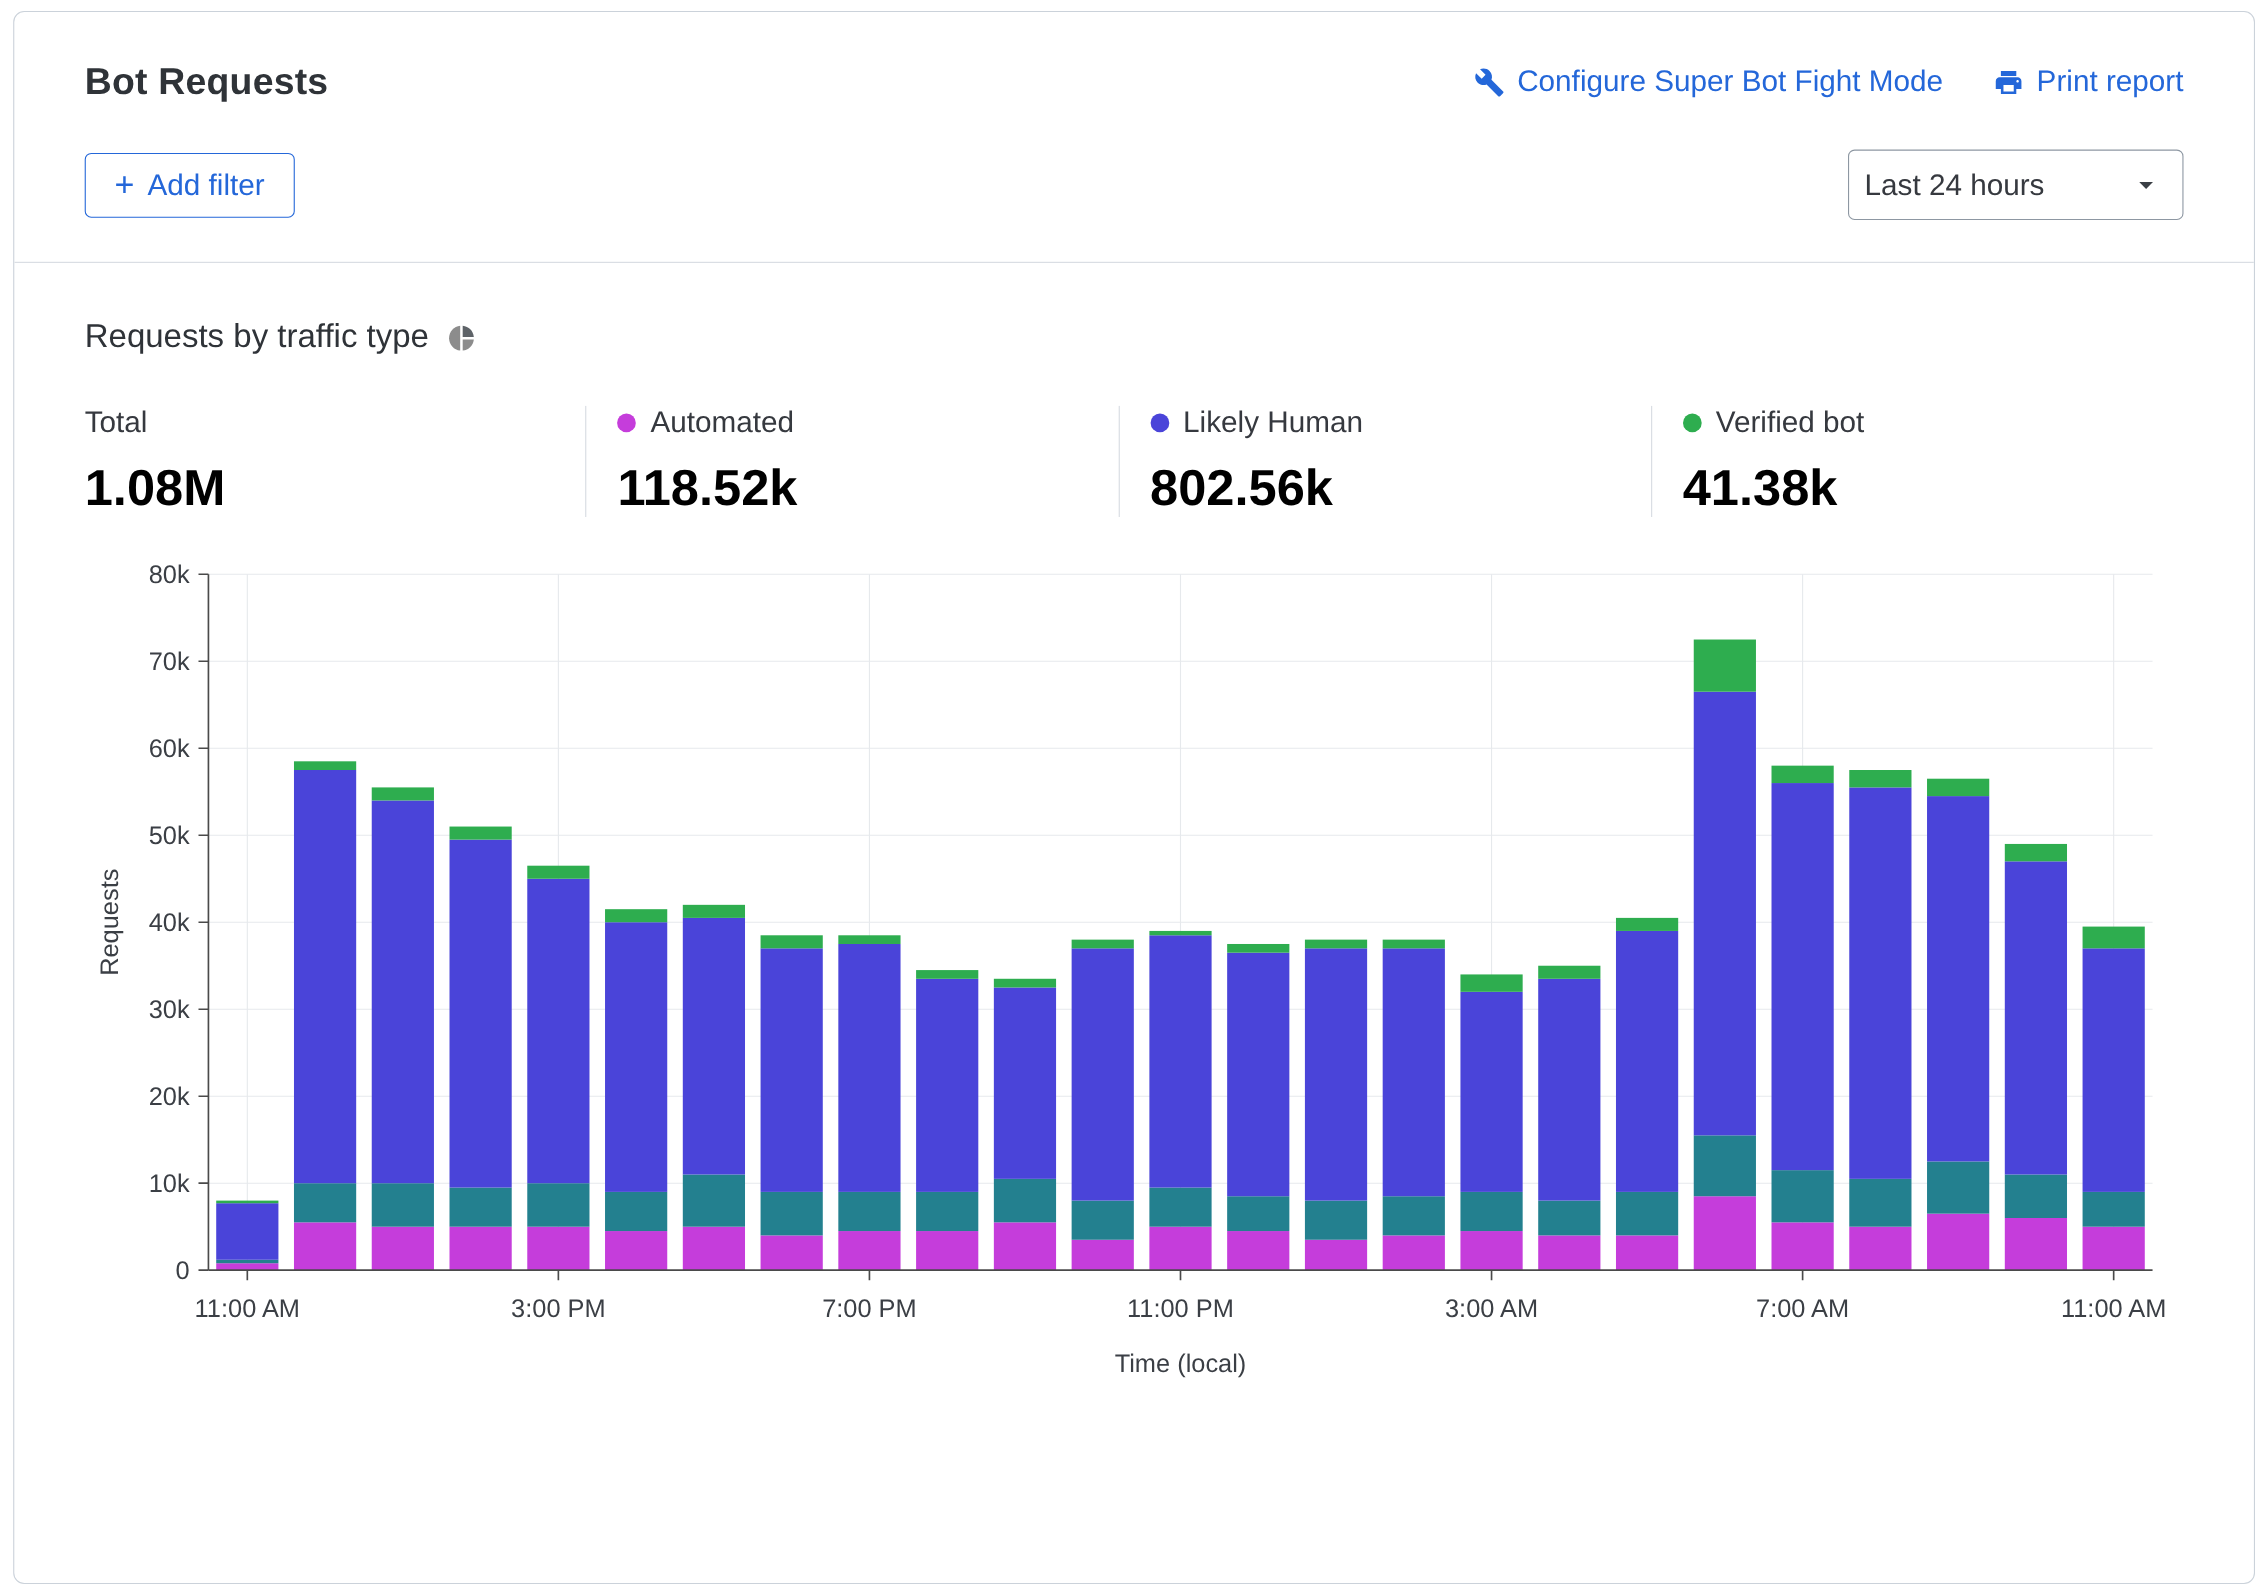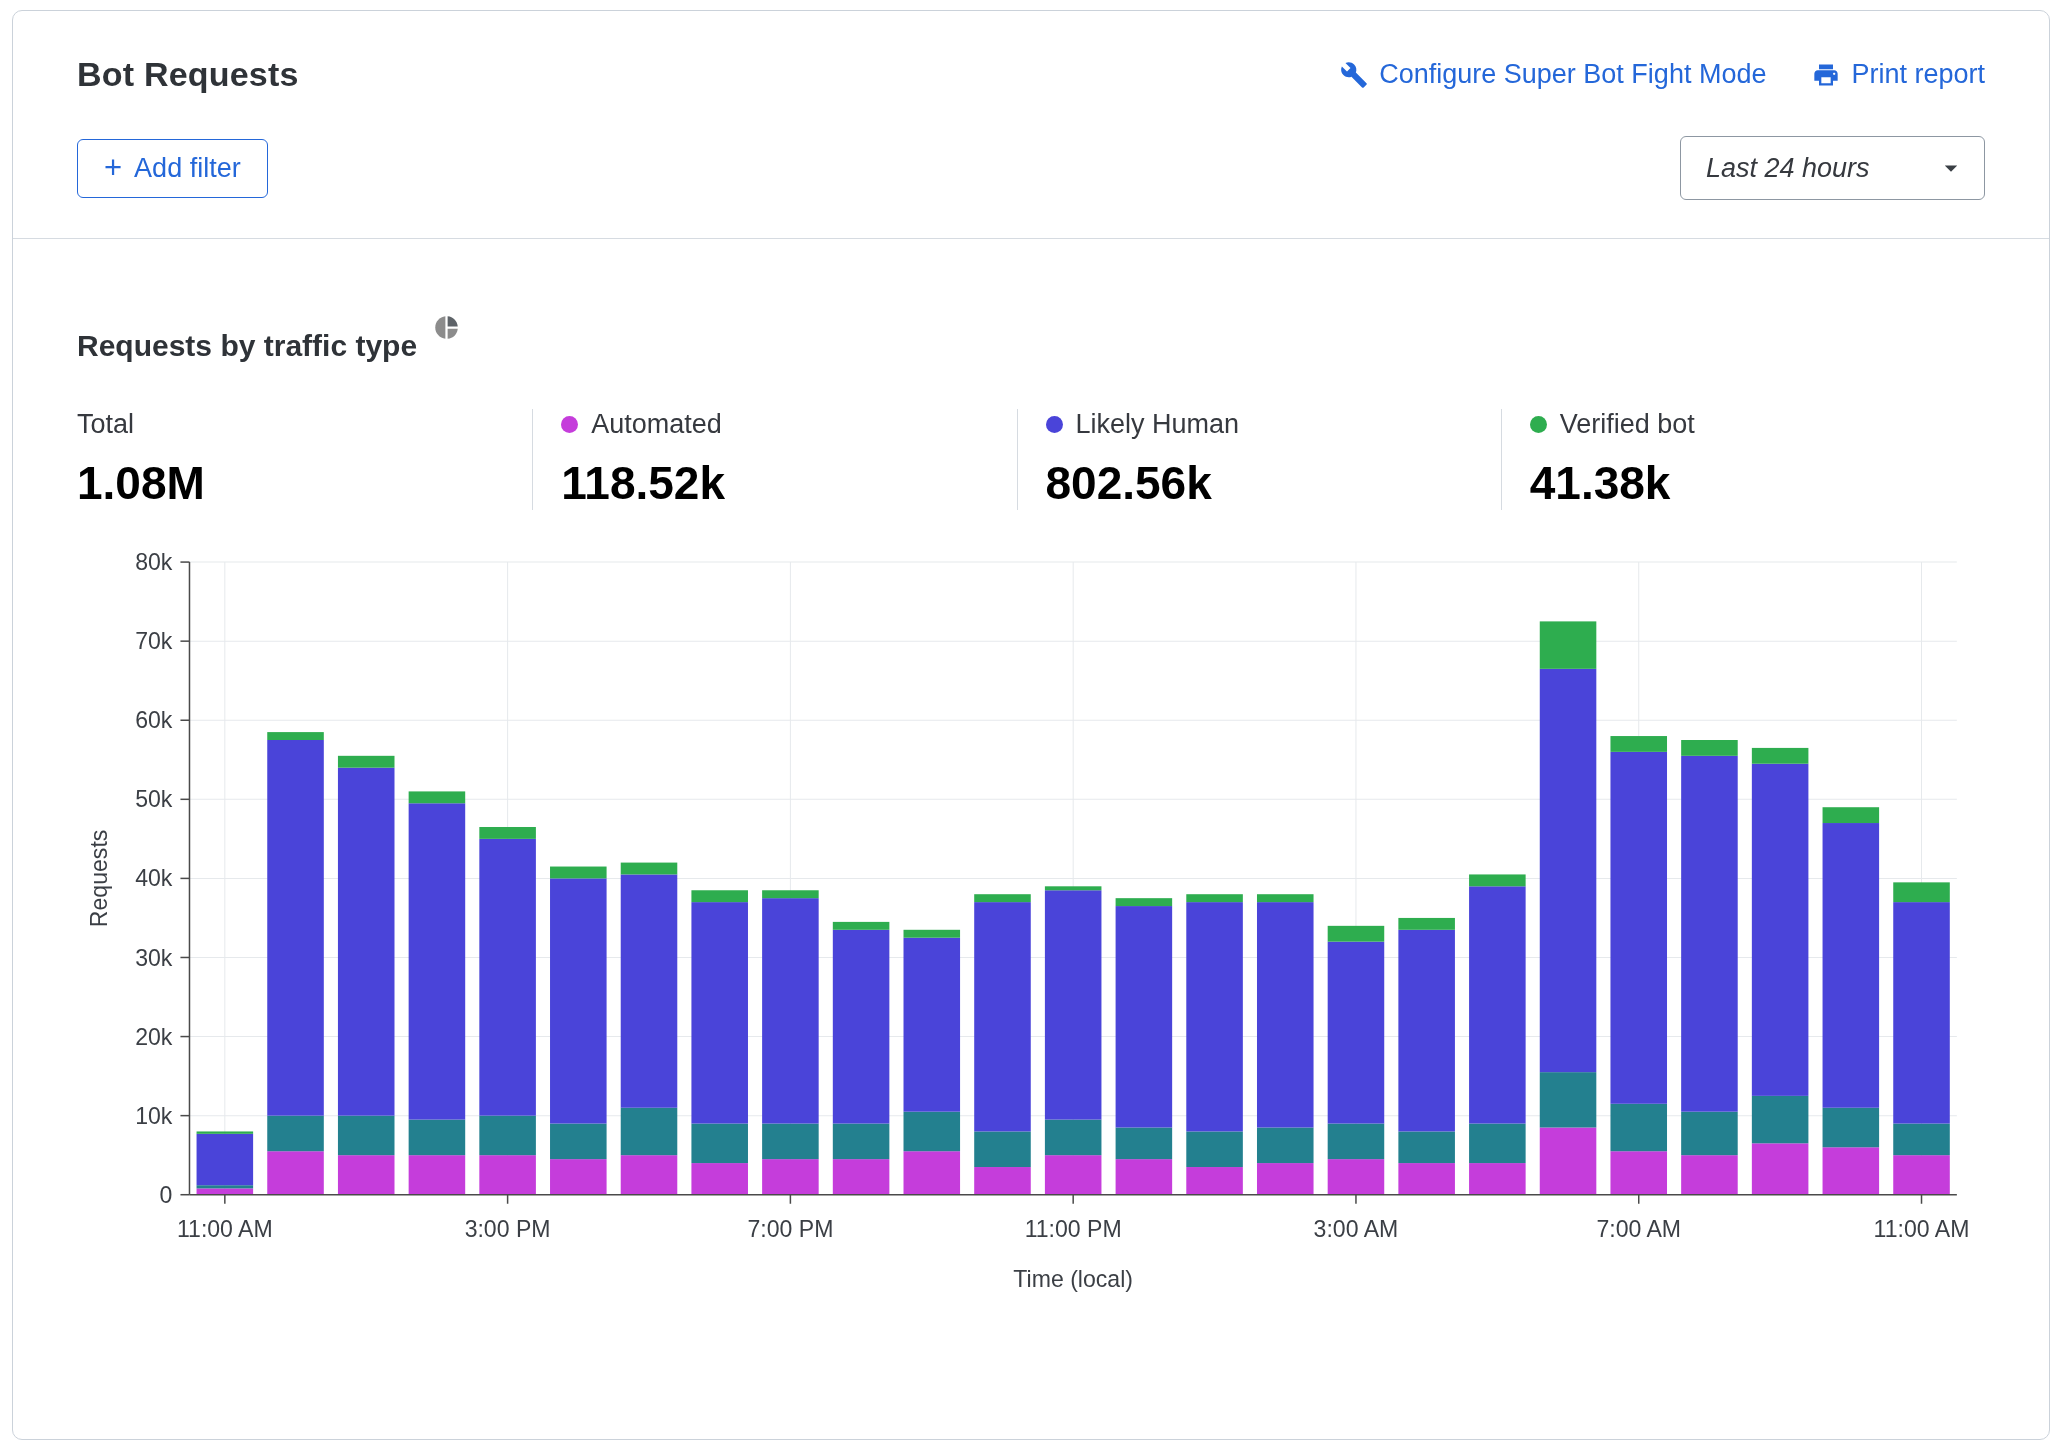--- a/index.html
+++ b/index.html
@@ -40,31 +40,31 @@
     font-family: "Liberation Sans", sans-serif;
     padding: 13px 26px;
     cursor: pointer;
   }
   .add-filter .plus { font-size: 31px; line-height: 1; font-weight: 400; margin-top: -2px; }
   .time-select {
     width: 305px; height: 64px;
     border: 1px solid #8D97A2;
     border-radius: 6px;
     display: flex; align-items: center; justify-content: space-between;
-    padding: 0 18px 0 25px;
+    padding: 0 18px 0 14px;
     font-size: 27px; color: #36393F;
-    cursor: pointer; background: #fff; font-style: italic;
+    cursor: pointer; background: #fff;
   }
   .time-select svg { width: 30px; height: 30px; fill: #3A3F45; }
 
   .divider { border-bottom: 1px solid #D6DBE1; }
 
   .section { padding: 50px 64px 20px 64px; }
   .section-title-row { display: flex; align-items: center; gap: 16px; }
-  .section-title { font-size: 30px; font-weight: 700; color: #2F3338; margin-top: 40px; }
+  .section-title { font-size: 30px; font-weight: 400; color: #2F3338; }
   .pie-icon { width: 27px; height: 27px; display: inline-flex; margin-top: 2px; }
   .pie-icon svg { width: 100%; height: 100%; }
 
   .stats-row { margin-top: 46px; display: flex; align-items: stretch; }
   .stat-col { flex: 1; min-width: 0; }
   .stat-col:not(:first-child) { border-left: 1px solid #D6DBE1; padding-left: 28px; }
   .stat-label { display: flex; align-items: center; gap: 13px; font-size: 27px; color: #36393F; }
   .stat-dot { width: 17px; height: 17px; border-radius: 50%; flex: 0 0 auto; }
   .stat-value { margin-top: 16px; font-size: 46px; font-weight: 700; color: #000000; }
 

